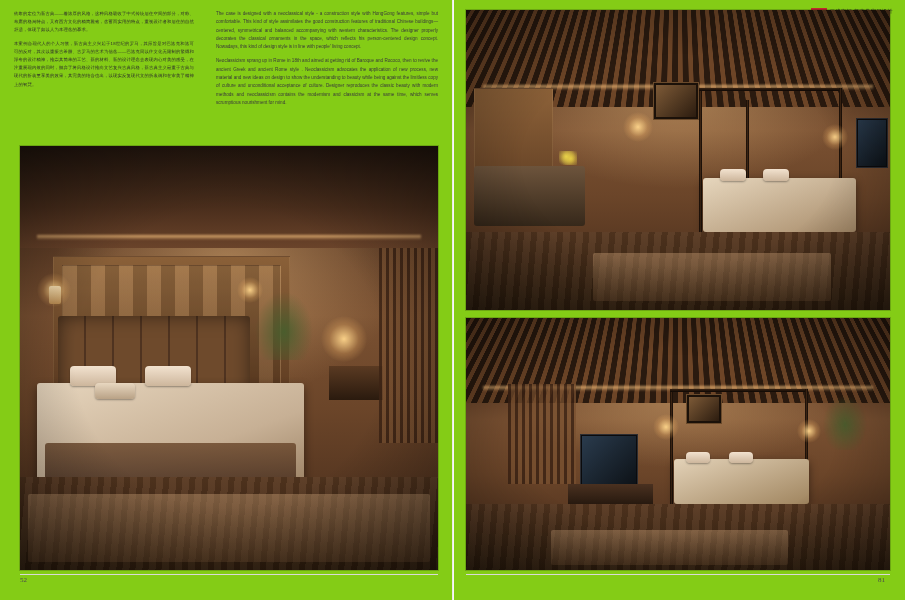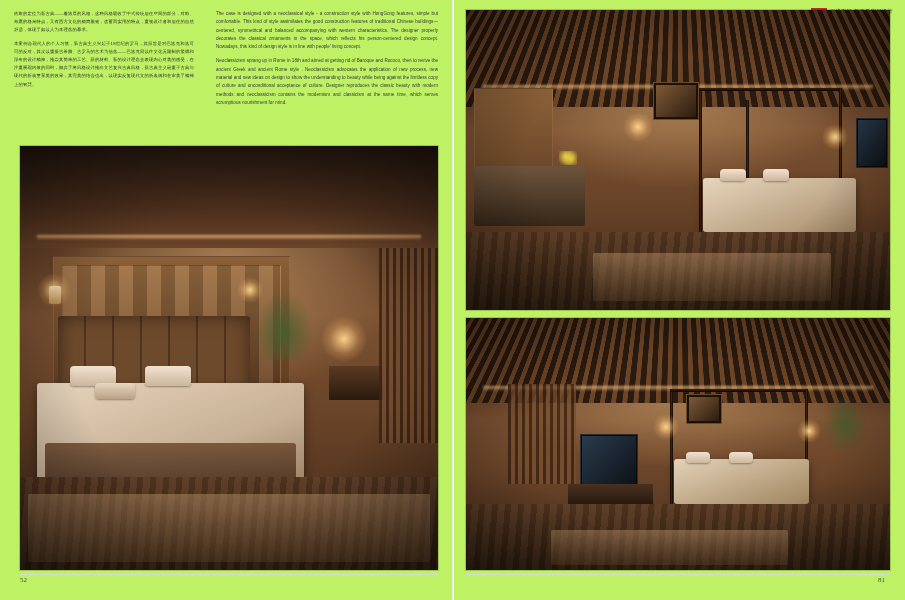--- a/index.html
+++ b/index.html
@@ -10,21 +10,21 @@
   body {
     width: 905px;
     height: 600px;
     overflow: hidden;
     font-family: "Liberation Sans", sans-serif;
   }
   .spread {
     position: relative;
     width: 905px;
     height: 600px;
-    background: #bef264;
+    background: #84cc16;
     box-sizing: border-box;
   }
   
   .gutter {
     position: absolute;
     left: 452px;
     top: 0;
     width: 2px;
     height: 600px;
     background: linear-gradient(to right, #e3e3e3, #ffffff);

